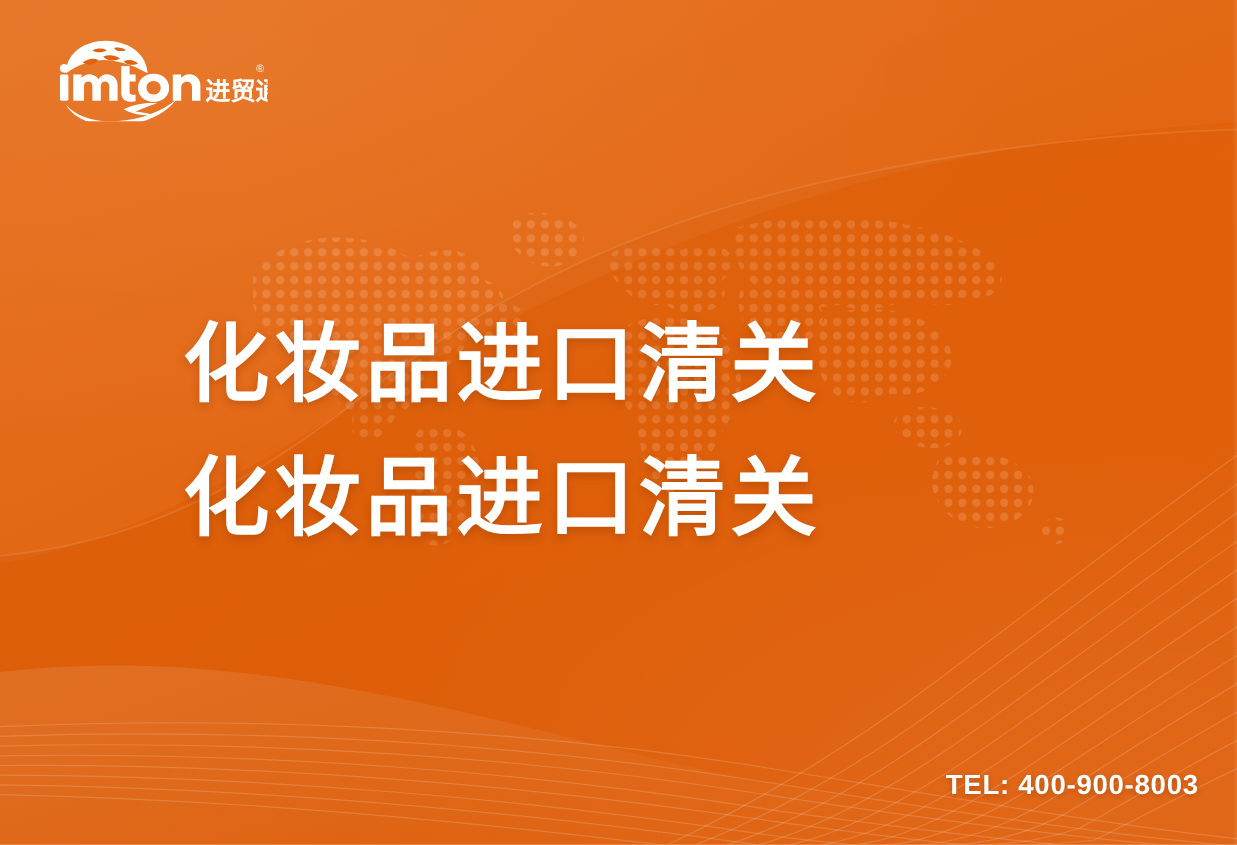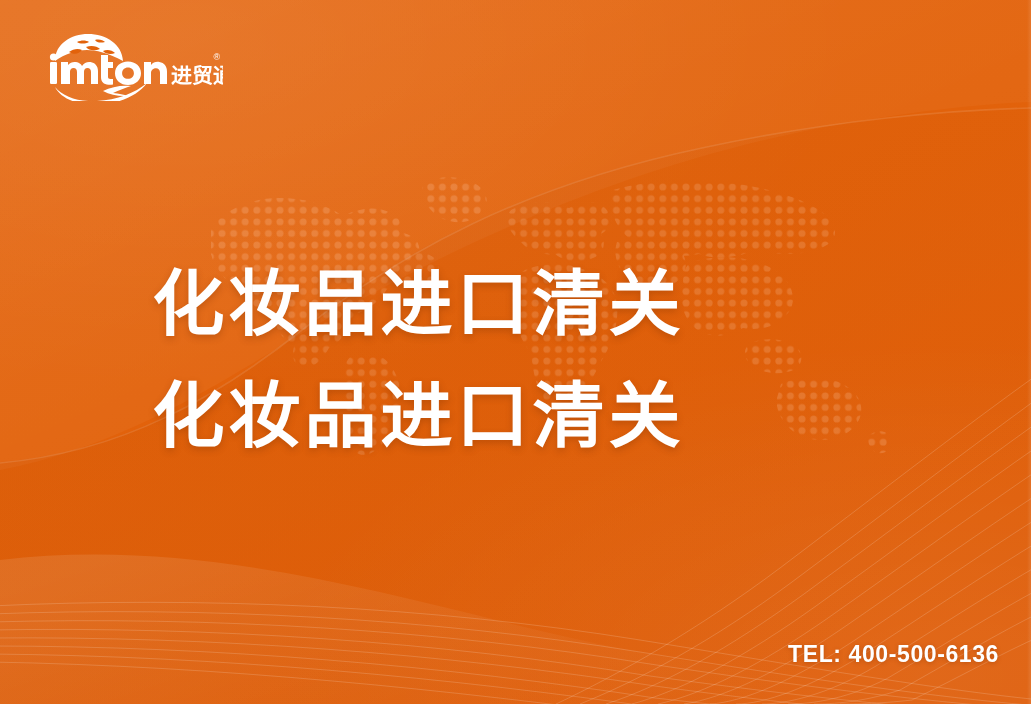--- a/index.html
+++ b/index.html
@@ -299,16 +299,16 @@
                  C76,62.6 81,63.6 85,65 C76,65.6 67,64 60,60 Z"></path>
       </g>
     </svg>
   </div>
 
   <div class="headline">
     <span class="line">化妆品进口清关</span>
     <span class="line">化妆品进口清关</span>
   </div>
 
-  <div class="phone">TEL: 400-500-6136</div>
+  <div class="phone">TEL: 400-900-8003</div>
 
   <div class="edge-right"></div>
 </div>
 
 </body></html>

